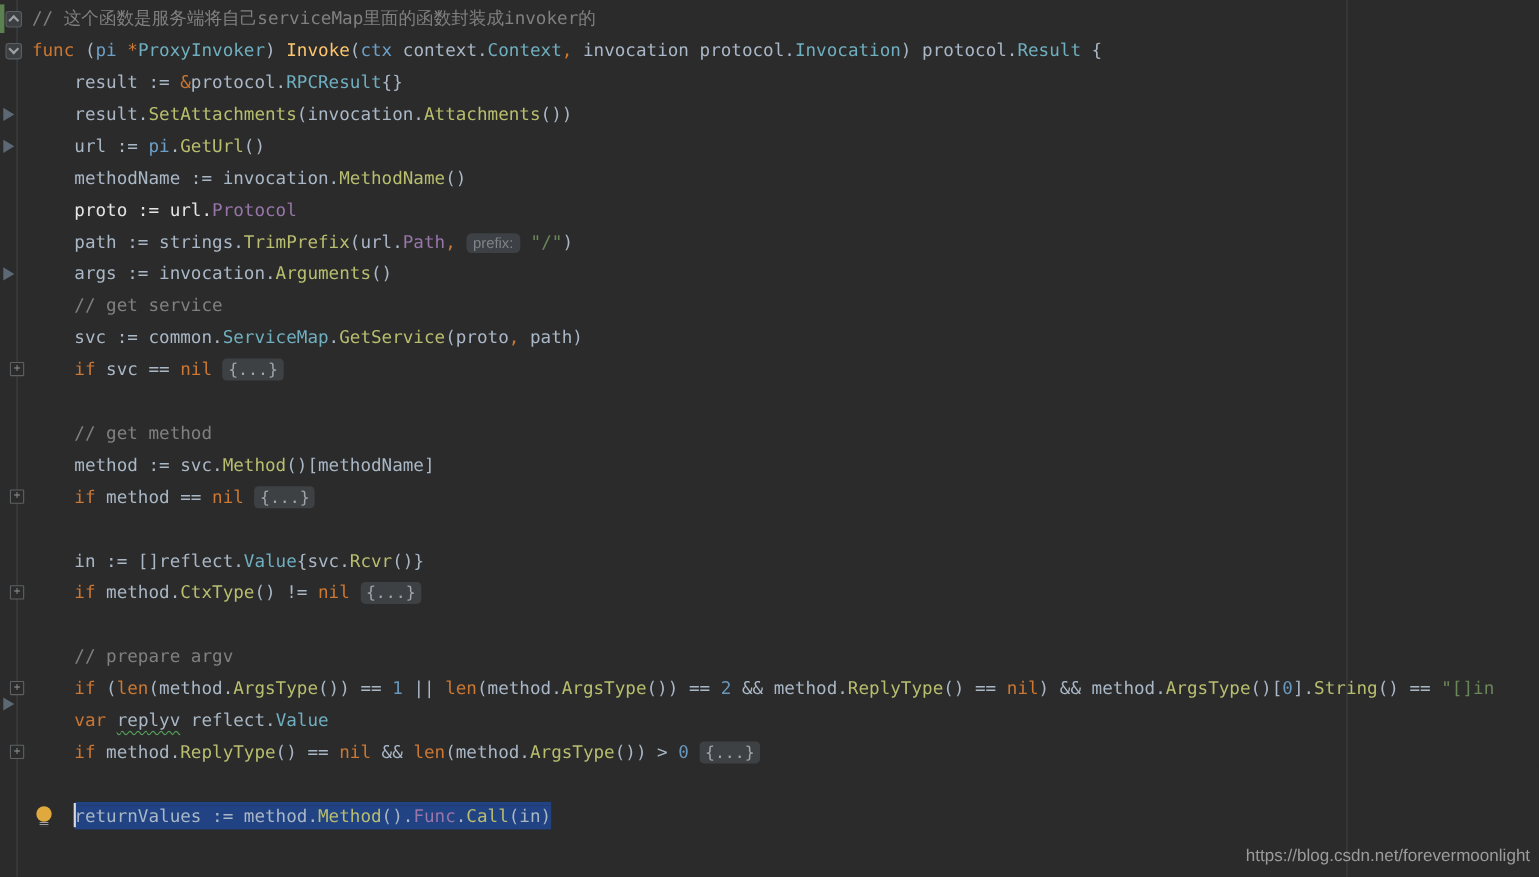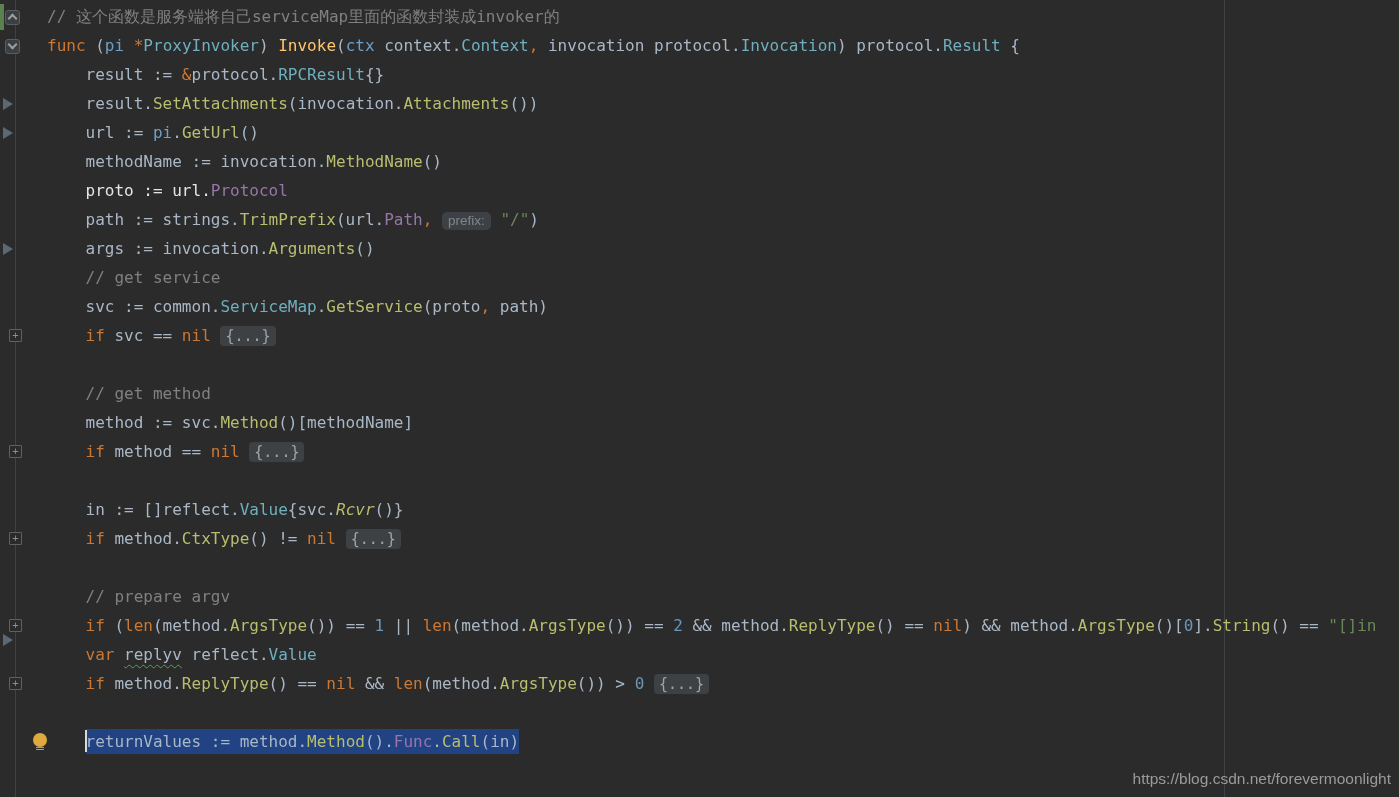--- a/index.html
+++ b/index.html
@@ -8,21 +8,21 @@
     background:#2b2b2b;
     font-family:"DejaVu Sans Mono","Liberation Mono",monospace;
   }
   #editor{position:absolute;inset:0;}
   
   #gutter-line{position:absolute;left:15px;top:0;bottom:0;width:1px;background:#3e4244;}
   
   #margin-guide{position:absolute;left:1224px;top:0;bottom:0;width:1px;background:#3d4245;}
   #code-lines{position:absolute;left:0;top:2px;right:0;}
   .line{
-    position:relative;height:29px;line-height:29px;padding-left:47px;
+    position:relative;height:29px;line-height:29px;padding-left:29px;
     font-size:16px;color:#a9b7c6;
   }
   .code{white-space:pre;}
   .tok{white-space:pre;}
   
   .tok-fold{
     background:#3d4143;border-radius:4px;padding:1px 5px;color:#9fa5ab;
     font-size:15px;
   }
   .tok-hint{
@@ -94,21 +94,21 @@
       <div class="line"><span class="code"><span class="tok" style="color: rgb(169, 183, 198);">    path := strings.</span><span class="tok" style="color: rgb(185, 190, 110);">TrimPrefix</span><span class="tok" style="color: rgb(169, 183, 198);">(url.</span><span class="tok" style="color: rgb(152, 118, 170);">Path</span><span class="tok" style="color: rgb(204, 120, 50);">,</span><span class="tok" style="color: rgb(169, 183, 198);"> </span><span class="tok tok-hint">prefix:</span><span class="tok" style="color: rgb(169, 183, 198);"> </span><span class="tok" style="color: rgb(106, 135, 89);">"/"</span><span class="tok" style="color: rgb(169, 183, 198);">)</span></span></div>
       <div class="line"><div class="g-tri"></div><span class="code"><span class="tok" style="color: rgb(169, 183, 198);">    args := invocation.</span><span class="tok" style="color: rgb(185, 190, 110);">Arguments</span><span class="tok" style="color: rgb(169, 183, 198);">()</span></span></div>
       <div class="line"><span class="code"><span class="tok" style="color: rgb(169, 183, 198);">    </span><span class="tok" style="color: rgb(128, 128, 128);">// get service</span></span></div>
       <div class="line"><span class="code"><span class="tok" style="color: rgb(169, 183, 198);">    svc := common.</span><span class="tok" style="color: rgb(111, 175, 191);">ServiceMap</span><span class="tok" style="color: rgb(169, 183, 198);">.</span><span class="tok" style="color: rgb(185, 190, 110);">GetService</span><span class="tok" style="color: rgb(169, 183, 198);">(proto</span><span class="tok" style="color: rgb(204, 120, 50);">,</span><span class="tok" style="color: rgb(169, 183, 198);"> path)</span></span></div>
       <div class="line"><div class="g-plus">+</div><span class="code"><span class="tok" style="color: rgb(169, 183, 198);">    </span><span class="tok" style="color: rgb(204, 120, 50);">if</span><span class="tok" style="color: rgb(169, 183, 198);"> svc == </span><span class="tok" style="color: rgb(204, 120, 50);">nil</span><span class="tok" style="color: rgb(169, 183, 198);"> </span><span class="tok tok-fold">{...}</span></span></div>
       <div class="line"><span class="code">&nbsp;</span></div>
       <div class="line"><span class="code"><span class="tok" style="color: rgb(169, 183, 198);">    </span><span class="tok" style="color: rgb(128, 128, 128);">// get method</span></span></div>
       <div class="line"><span class="code"><span class="tok" style="color: rgb(169, 183, 198);">    method := svc.</span><span class="tok" style="color: rgb(185, 190, 110);">Method</span><span class="tok" style="color: rgb(169, 183, 198);">()[methodName]</span></span></div>
       <div class="line"><div class="g-plus">+</div><span class="code"><span class="tok" style="color: rgb(169, 183, 198);">    </span><span class="tok" style="color: rgb(204, 120, 50);">if</span><span class="tok" style="color: rgb(169, 183, 198);"> method == </span><span class="tok" style="color: rgb(204, 120, 50);">nil</span><span class="tok" style="color: rgb(169, 183, 198);"> </span><span class="tok tok-fold">{...}</span></span></div>
       <div class="line"><span class="code">&nbsp;</span></div>
-      <div class="line"><span class="code"><span class="tok" style="color: rgb(169, 183, 198);">    in := []reflect.</span><span class="tok" style="color: rgb(111, 175, 191);">Value</span><span class="tok" style="color: rgb(169, 183, 198);">{svc.</span><span class="tok" style="color: rgb(185, 190, 110); font-style: italic;">Rcvr</span><span class="tok" style="color: rgb(169, 183, 198);">()}</span></span></div>
+      <div class="line"><span class="code"><span class="tok" style="color: rgb(169, 183, 198);">    in := []reflect.</span><span class="tok" style="color: rgb(111, 175, 191);">Value</span><span class="tok" style="color: rgb(169, 183, 198);">{svc.</span><span class="tok" style="color: rgb(185, 190, 110);">Rcvr</span><span class="tok" style="color: rgb(169, 183, 198);">()}</span></span></div>
       <div class="line"><div class="g-plus">+</div><span class="code"><span class="tok" style="color: rgb(169, 183, 198);">    </span><span class="tok" style="color: rgb(204, 120, 50);">if</span><span class="tok" style="color: rgb(169, 183, 198);"> method.</span><span class="tok" style="color: rgb(185, 190, 110);">CtxType</span><span class="tok" style="color: rgb(169, 183, 198);">() != </span><span class="tok" style="color: rgb(204, 120, 50);">nil</span><span class="tok" style="color: rgb(169, 183, 198);"> </span><span class="tok tok-fold">{...}</span></span></div>
       <div class="line"><span class="code">&nbsp;</span></div>
       <div class="line"><span class="code"><span class="tok" style="color: rgb(169, 183, 198);">    </span><span class="tok" style="color: rgb(128, 128, 128);">// prepare argv</span></span></div>
       <div class="line"><div class="g-plus">+</div><div class="g-tri low"></div><span class="code"><span class="tok" style="color: rgb(169, 183, 198);">    </span><span class="tok" style="color: rgb(204, 120, 50);">if</span><span class="tok" style="color: rgb(169, 183, 198);"> (</span><span class="tok" style="color: rgb(204, 120, 50);">len</span><span class="tok" style="color: rgb(169, 183, 198);">(method.</span><span class="tok" style="color: rgb(185, 190, 110);">ArgsType</span><span class="tok" style="color: rgb(169, 183, 198);">()) == </span><span class="tok" style="color: rgb(104, 151, 187);">1</span><span class="tok" style="color: rgb(169, 183, 198);"> || </span><span class="tok" style="color: rgb(204, 120, 50);">len</span><span class="tok" style="color: rgb(169, 183, 198);">(method.</span><span class="tok" style="color: rgb(185, 190, 110);">ArgsType</span><span class="tok" style="color: rgb(169, 183, 198);">()) == </span><span class="tok" style="color: rgb(104, 151, 187);">2</span><span class="tok" style="color: rgb(169, 183, 198);"> &amp;&amp; method.</span><span class="tok" style="color: rgb(185, 190, 110);">ReplyType</span><span class="tok" style="color: rgb(169, 183, 198);">() == </span><span class="tok" style="color: rgb(204, 120, 50);">nil</span><span class="tok" style="color: rgb(169, 183, 198);">) &amp;&amp; method.</span><span class="tok" style="color: rgb(185, 190, 110);">ArgsType</span><span class="tok" style="color: rgb(169, 183, 198);">()[</span><span class="tok" style="color: rgb(104, 151, 187);">0</span><span class="tok" style="color: rgb(169, 183, 198);">].</span><span class="tok" style="color: rgb(185, 190, 110);">String</span><span class="tok" style="color: rgb(169, 183, 198);">() == </span><span class="tok" style="color: rgb(106, 135, 89);">"[]in</span></span></div>
       <div class="line"><span class="code"><span class="tok" style="color: rgb(169, 183, 198);">    </span><span class="tok" style="color: rgb(204, 120, 50);">var</span><span class="tok" style="color: rgb(169, 183, 198);"> </span><span class="tok squig" style="color: rgb(169, 183, 198);">replyv</span><span class="tok" style="color: rgb(169, 183, 198);"> reflect.</span><span class="tok" style="color: rgb(111, 175, 191);">Value</span></span></div>
       <div class="line"><div class="g-plus">+</div><span class="code"><span class="tok" style="color: rgb(169, 183, 198);">    </span><span class="tok" style="color: rgb(204, 120, 50);">if</span><span class="tok" style="color: rgb(169, 183, 198);"> method.</span><span class="tok" style="color: rgb(185, 190, 110);">ReplyType</span><span class="tok" style="color: rgb(169, 183, 198);">() == </span><span class="tok" style="color: rgb(204, 120, 50);">nil</span><span class="tok" style="color: rgb(169, 183, 198);"> &amp;&amp; </span><span class="tok" style="color: rgb(204, 120, 50);">len</span><span class="tok" style="color: rgb(169, 183, 198);">(method.</span><span class="tok" style="color: rgb(185, 190, 110);">ArgsType</span><span class="tok" style="color: rgb(169, 183, 198);">()) &gt; </span><span class="tok" style="color: rgb(104, 151, 187);">0</span><span class="tok" style="color: rgb(169, 183, 198);"> </span><span class="tok tok-fold">{...}</span></span></div>
       <div class="line"><span class="code">&nbsp;</span></div>
       <div class="line"><div class="g-bulb"></div><span class="code"><span class="tok" style="color: rgb(169, 183, 198);">    </span><span class="sel"><span class="caret"></span><span class="tok" style="color: rgb(169, 183, 198);">returnValues := method.</span><span class="tok" style="color: rgb(185, 190, 110);">Method</span><span class="tok" style="color: rgb(169, 183, 198);">().</span><span class="tok" style="color: rgb(152, 118, 170);">Func</span><span class="tok" style="color: rgb(169, 183, 198);">.</span><span class="tok" style="color: rgb(185, 190, 110);">Call</span><span class="tok" style="color: rgb(169, 183, 198);">(in)</span></span></span></div>
     </div>
   <div id="watermark">https://blog.csdn.net/forevermoonlight</div>

